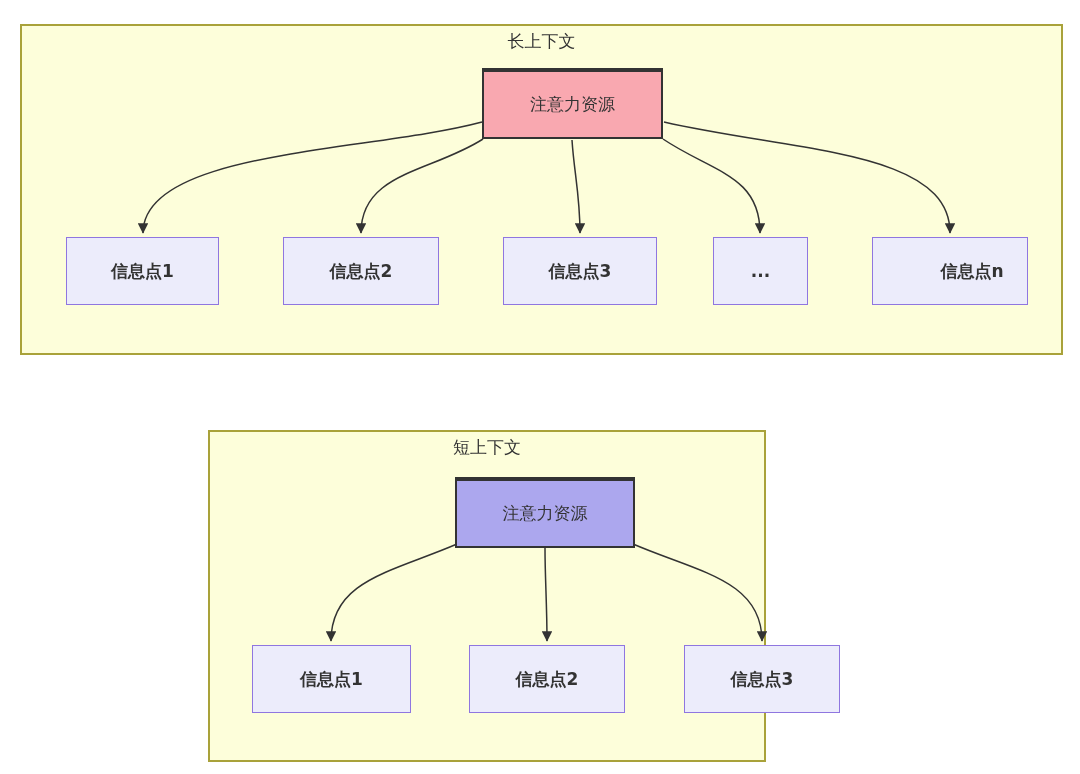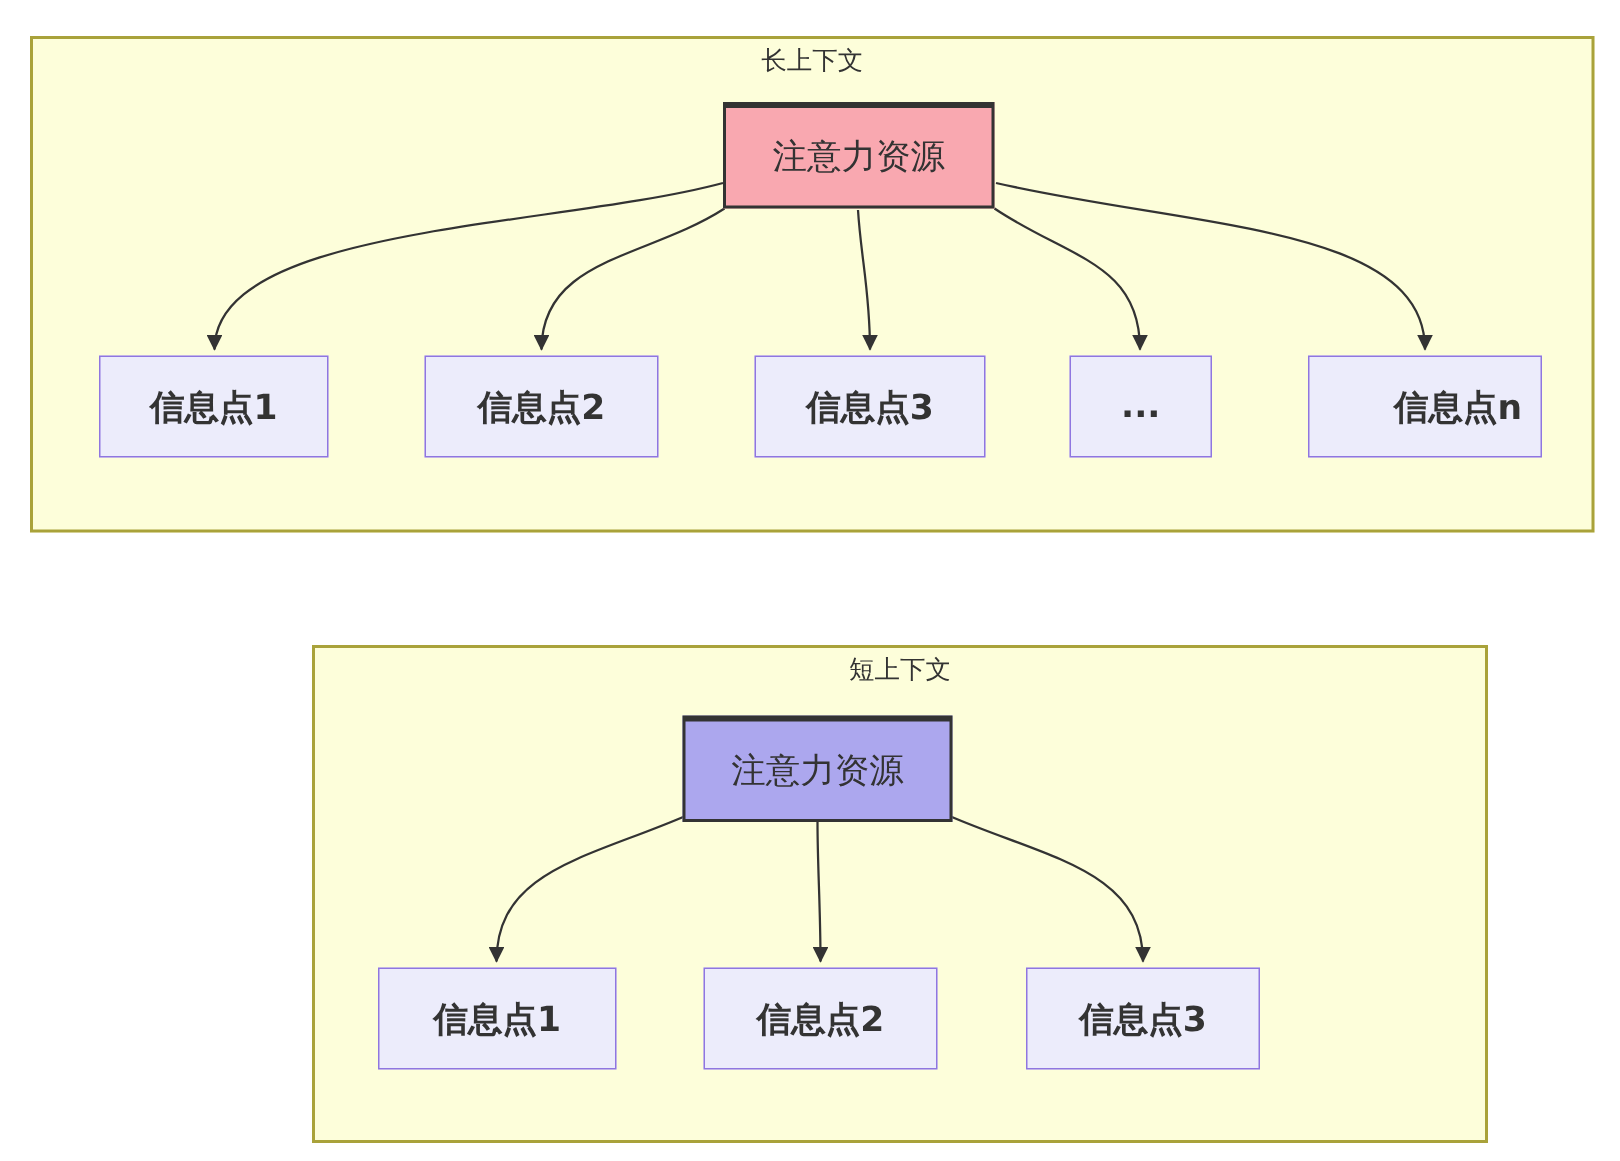--- a/index.html
+++ b/index.html
@@ -13,21 +13,21 @@
     background:var(--panel-bg,#fdfeda);
     border:2px solid var(--panel-border,#a9a23a);
   }
   .panel-title {
     position:absolute; top:5px; left:0; right:0;
     text-align:center; font-size:17px; line-height:20px;
   }
   .node {
     position:absolute; box-sizing:border-box;
     display:flex; align-items:center; justify-content:center;
-    font-size:23px;
+    font-size:17px;
     text-align:center;
   }
   .root-node {
     border:2px solid var(--root-border,#333333);
     border-top-width:4px;
   }
   .root-long  { background:var(--long-root-fill,#f9a8b0); }
   .root-short { background:var(--short-root-fill,#aca7ee); }
   .leaf-node {
     background:var(--node-fill,#ececfb);
@@ -46,21 +46,21 @@
 </style>
 </head>
 <body>
 
 <div class="canvas">
 
   <div class="panel" style="left:20px; top:24px; width:1043px; height:331px;">
     <div class="panel-title">长上下文</div>
   </div>
 
-  <div class="panel" style="left:208px; top:430px; width:784px; height:332px;">
+  <div class="panel" style="left:208px; top:430px; width:558px; height:332px;">
     <div class="panel-title">短上下文</div>
   </div>
 
   <svg class="arrows-layer" viewBox="0 0 1080 774">
     <defs>
       <marker id="arrowhead" markerWidth="7" markerHeight="7" refX="6.5" refY="3.5" orient="auto" markerUnits="strokeWidth">
         <path d="M0,0 L7,3.5 L0,7 Z" fill="var(--arrow-color,#333333)"></path>
       </marker>
     </defs>
 

